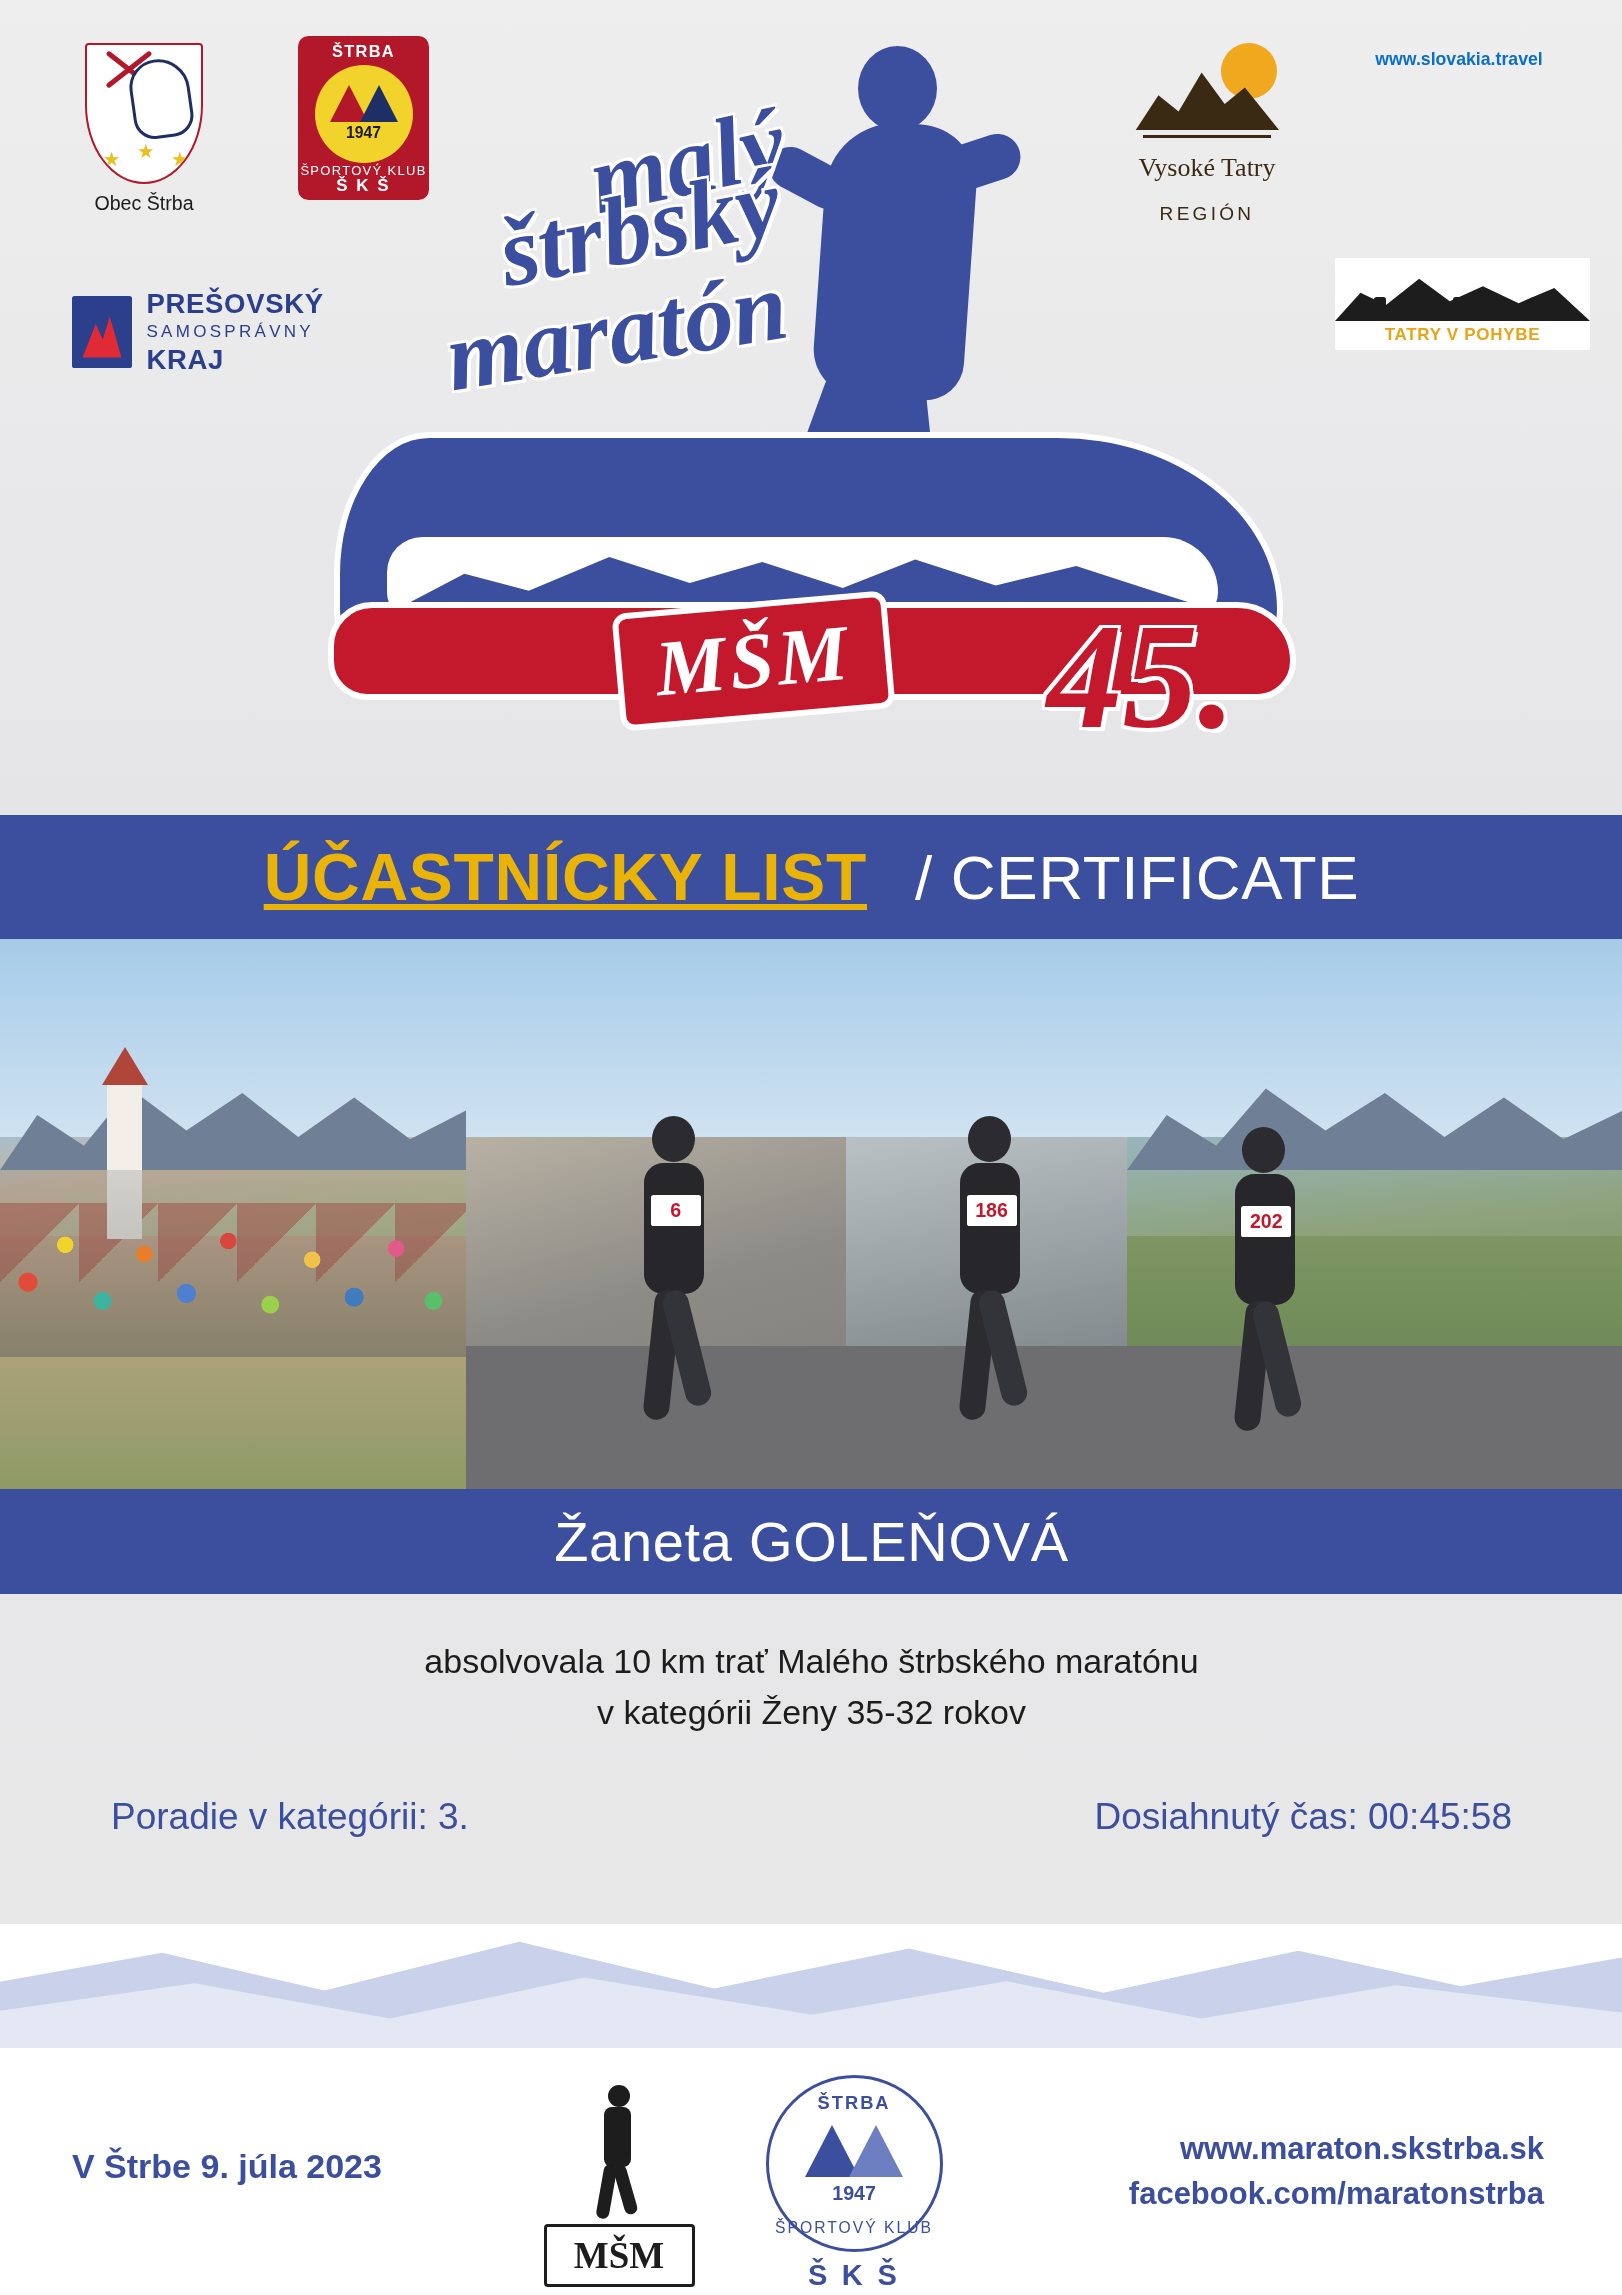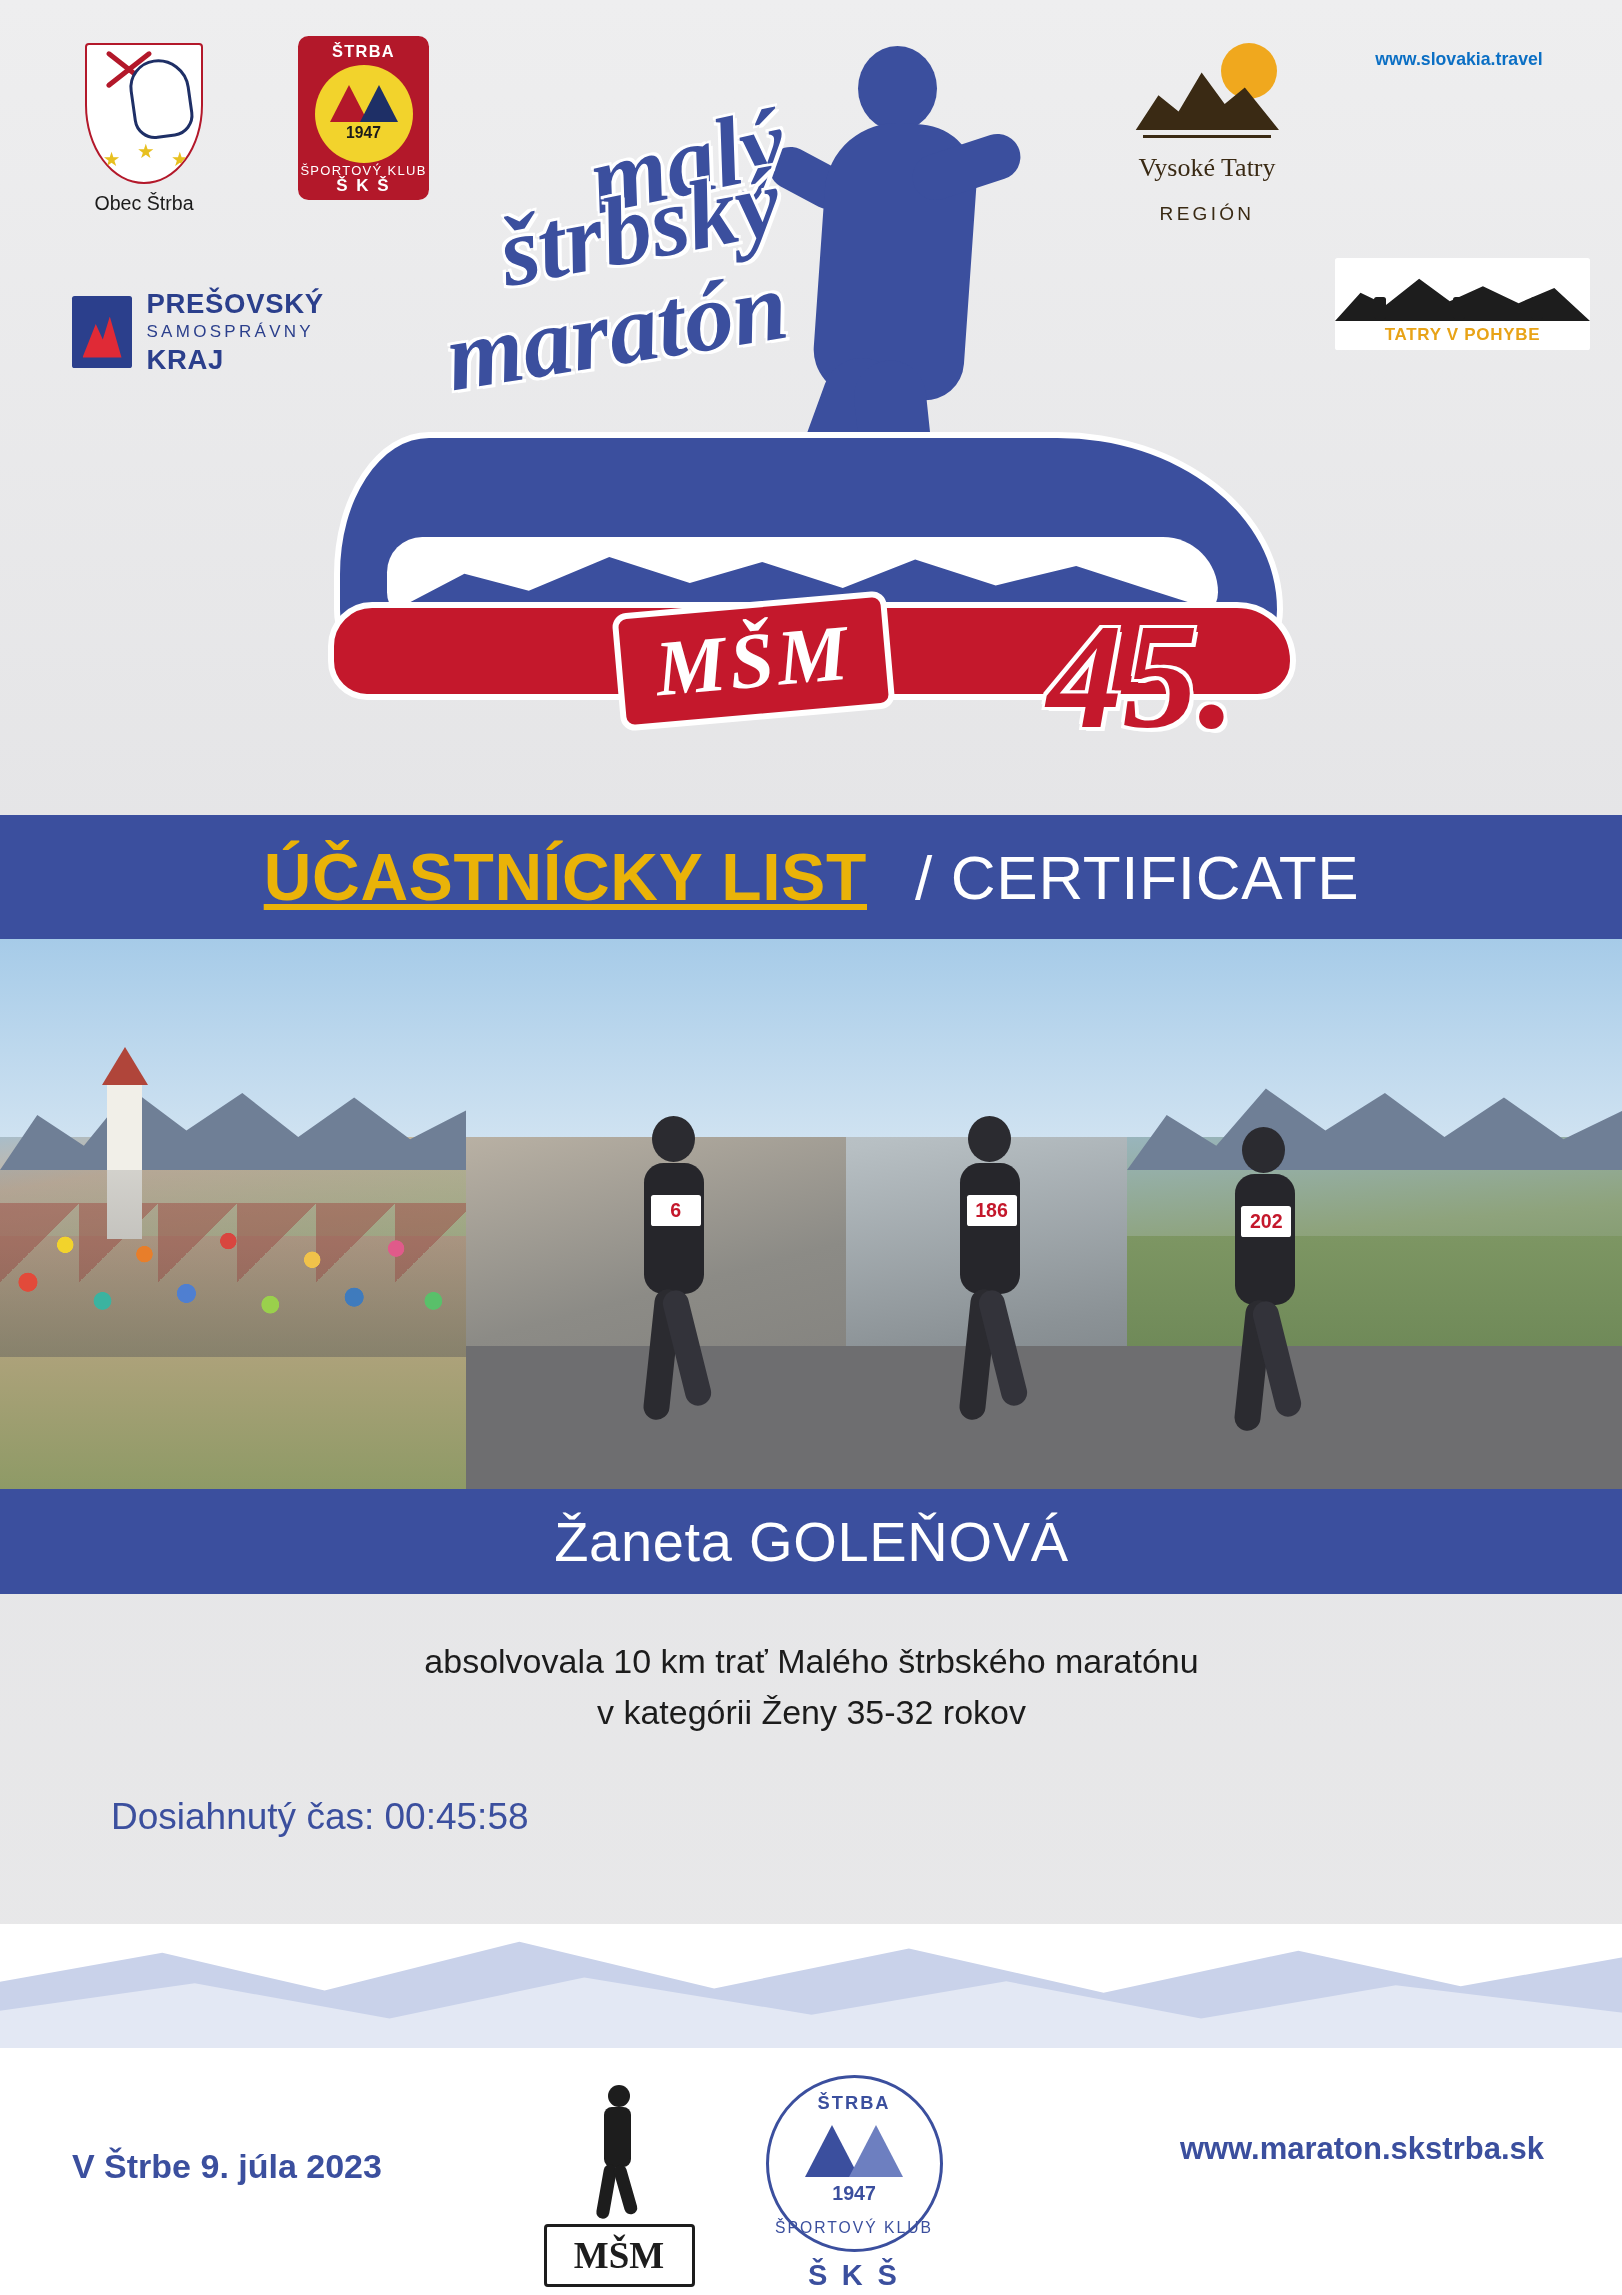--- a/index.html
+++ b/index.html
@@ -543,20 +543,21 @@
   <div class="name-bar">
     <span>Žaneta GOLEŇOVÁ</span>
   </div>
 
   <div class="body-text">
     <div class="line">absolvovala 10 km trať Malého štrbského maratónu</div>
     <div class="line">v kategórii Ženy 35-32 rokov</div>
   </div>
 
   <div class="results">
+    <div class="res">Poradie v kategórii: 3.</div>
     <div class="res">Dosiahnutý čas: 00:45:58</div>
   </div>
 
   <div class="footer-wave">
     <div class="wave-band"></div>
     <div class="wave-band2"></div>
   </div>
 
   <div class="footer-content">
     <div class="footer-date">V Štrbe 9. júla 2023</div>
@@ -578,17 +579,18 @@
         <div class="top">ŠTRBA</div>
         <div class="mts"></div>
         <div class="yr">1947</div>
         <div class="bot">ŠPORTOVÝ KLUB</div>
       </div>
       <div class="sksl">Š K Š</div>
     </div>
 
     <div class="footer-links">
       <div>www.maraton.skstrba.sk</div>
+      <div>facebook.com/maratonstrba</div>
     </div>
   </div>
 
 </div>
 
 
 </body></html>

